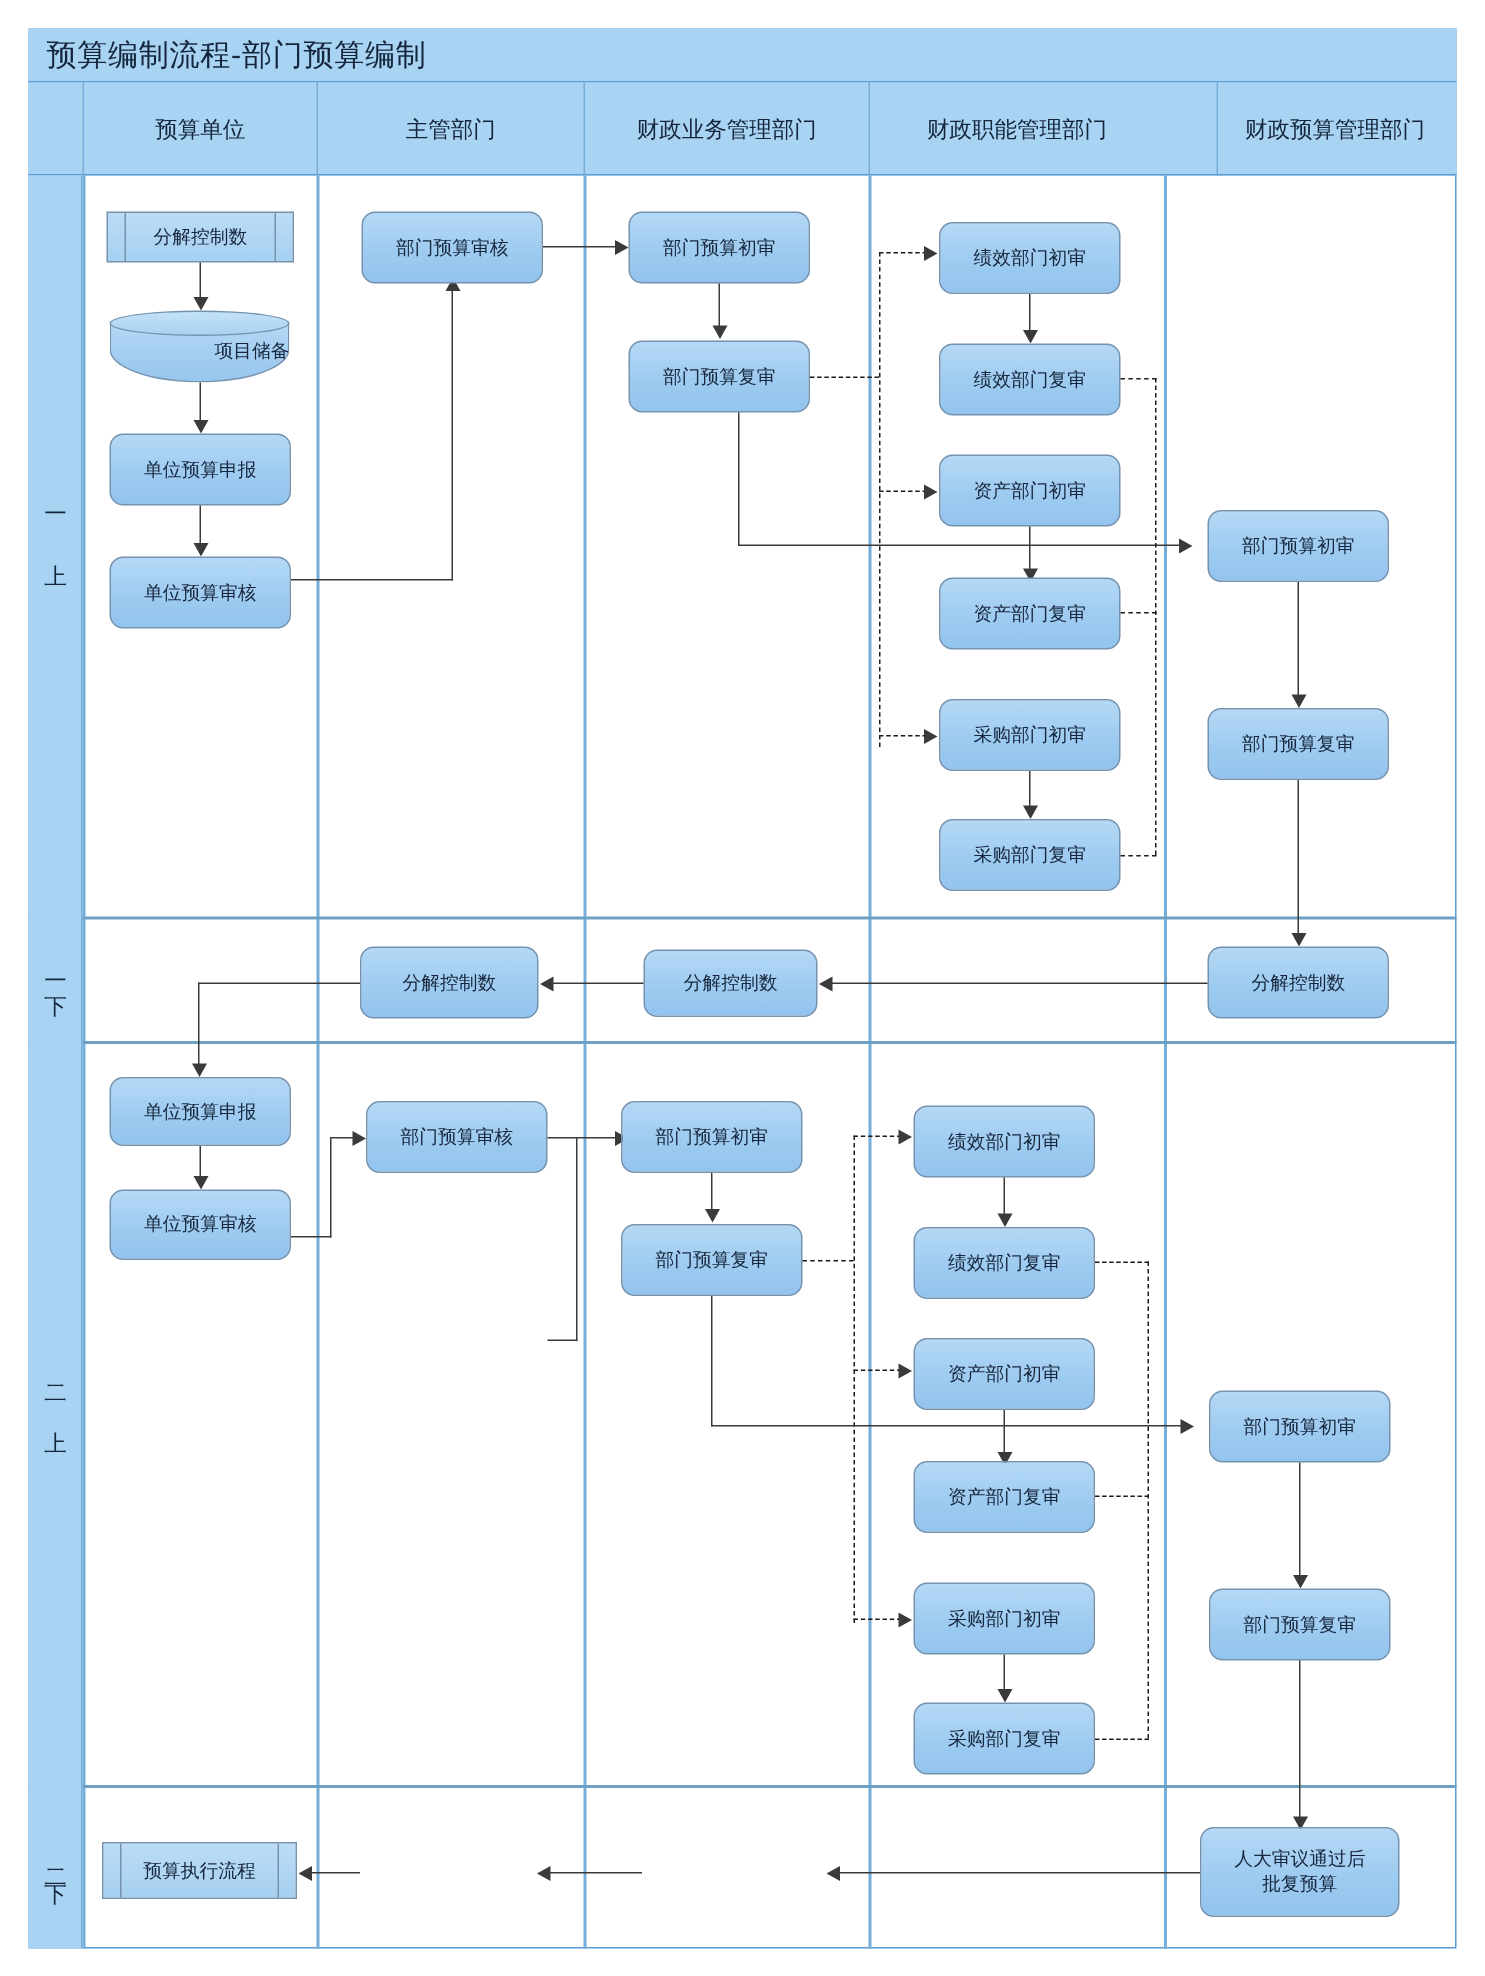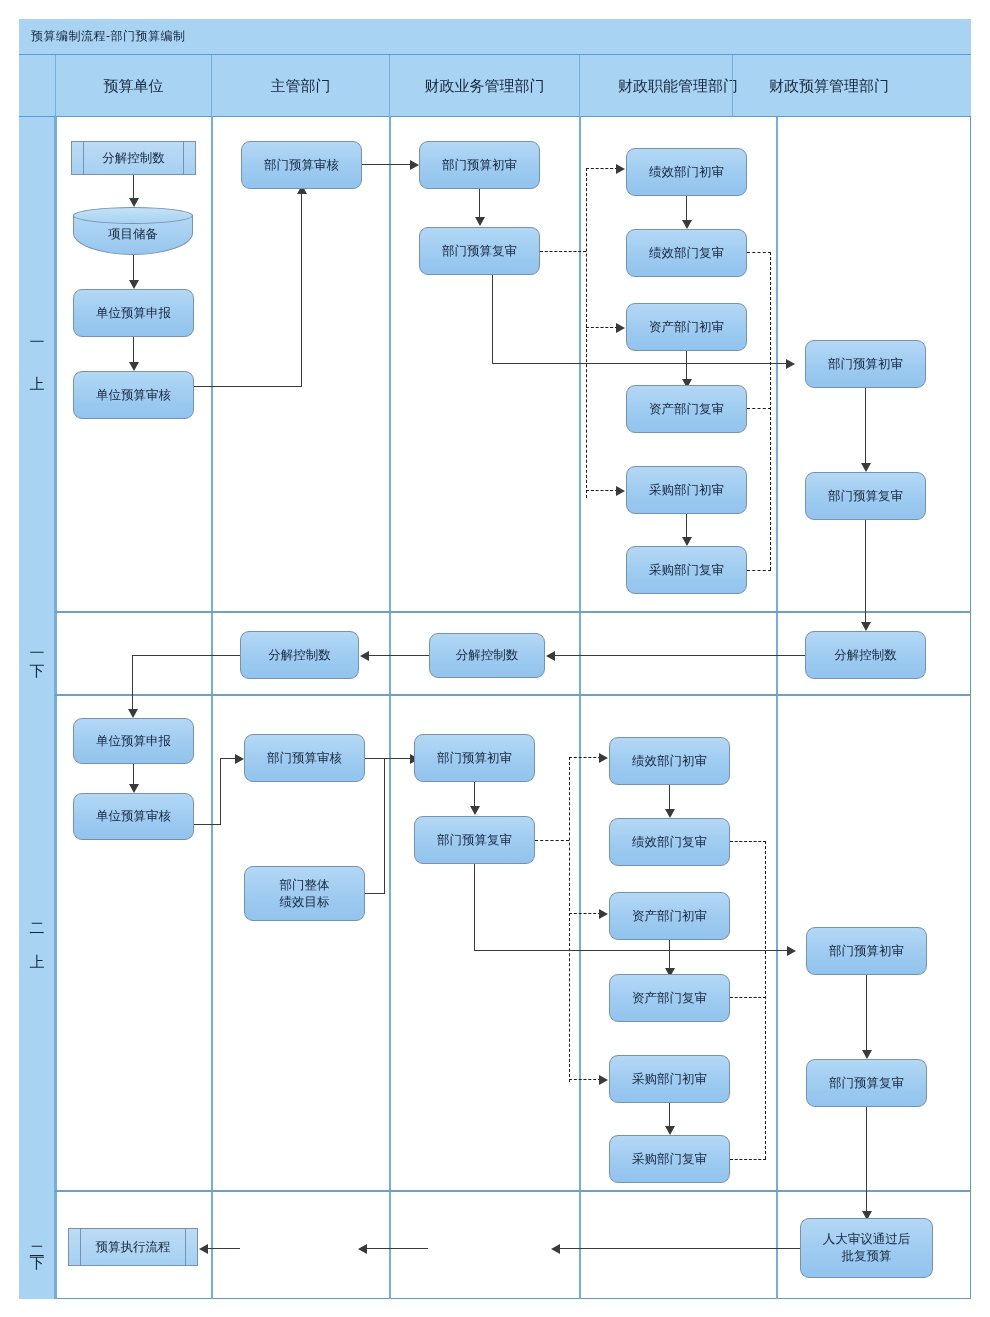--- a/index.html
+++ b/index.html
@@ -27,21 +27,21 @@
   .title-bar {
     position: absolute;
     left: 19px; top: 19px;
     width: 952px; height: 36px;
     background: #A8D3F2;
     border-bottom: 1.5px solid #5B9BD5;
     display: flex; align-items: center;
   }
   .title-text {
     margin-left: 12px;
-    font-size: 12px;
+    font-size: 20px;
     color: #15263c;
     font-family: "DejaVu Serif", "Liberation Serif", serif;
     letter-spacing: 0.5px;
   }
 
   
   .hdr-row {
     position: absolute;
     left: 19px; top: 55px;
     width: 952px; height: 62px;
@@ -115,20 +115,21 @@
     position: absolute; top: 0; bottom: 0;
     width: 1px; background: #7592AE;
   }
   .node.predef::before { left: 11px; }
   .node.predef::after  { right: 11px; }
 
   .node.cylinder {
     border: none;
     background: none;
     border-radius: 0;
+    justify-content: flex-end;
   }
   .cyl-body {
     position: absolute; left: 0; right: 0; top: 8px; bottom: 0;
     background: linear-gradient(180deg,#B4D8F5 0%, #97C6EE 100%);
     border: 1px solid #7592AE;
     border-top: none;
     border-radius: 0 0 50% 50% / 0 0 22px 22px;
   }
   .cyl-top {
     position: absolute; left: 0; right: 0; top: 0; height: 17px;
@@ -182,21 +183,21 @@
     </div>
     <div class="hdr-cell" style="left:192px;width:178px;">
       <span>主管部门</span>
     </div>
     <div class="hdr-cell" style="left:560px;width:197px;">
       <span>财政职能管理部门</span>
     </div>
     <div class="hdr-cell" style="left:370px;width:190px;">
       <span>财政业务管理部门</span>
     </div>
-    <div class="hdr-cell" style="left:713px;width:157px;justify-content:flex-end;">
+    <div class="hdr-cell" style="left:792px;width:157px;">
       <span>财政预算管理部门</span>
     </div>
   </div>
 
   <div class="lane-sep" style="left:55px;  top:117px; height:1182px;"></div>
   <div class="lane-sep" style="left:211px; top:117px; height:1182px;"></div>
   <div class="lane-sep" style="left:389px; top:117px; height:1182px;"></div>
   <div class="lane-sep" style="left:579px; top:117px; height:1182px;"></div>
   <div class="lane-sep" style="left:776px; top:117px; height:1182px;"></div>
 
@@ -355,24 +356,20 @@
   <div class="ln v" style="left:220px; top:758px; height:67px;"></div>
   <div class="ln h" style="left:220px; top:758px; width:17px;"></div>
   <div class="arw right" style="left:235px; top:754px;"></div>
 
   <div class="node" style="left:244px; top:734px; width:121px; height:48px;">
     <span>部门预算审核</span>
   </div>
   <div class="ln h" style="left:365px; top:758px; width:47px;"></div>
   <div class="arw right" style="left:410px; top:754px;"></div>
 
-  <div class="node" style="left:244px; top:866px; width:121px; height:55px; flex-direction:column;">
-    <span>部门整体</span>
-    <span>绩效目标</span>
-  </div>
 
   <div class="ln h" style="left:365px; top:893px; width:20px;"></div>
   <div class="ln v" style="left:384px; top:758px; height:136px;"></div>
 
   <div class="node" style="left:414px; top:734px; width:121px; height:48px;">
     <span>部门预算初审</span>
   </div>
   <div class="ln v" style="left:474px; top:782px; height:26px;"></div>
   <div class="arw down" style="left:470px; top:806px;"></div>
 

